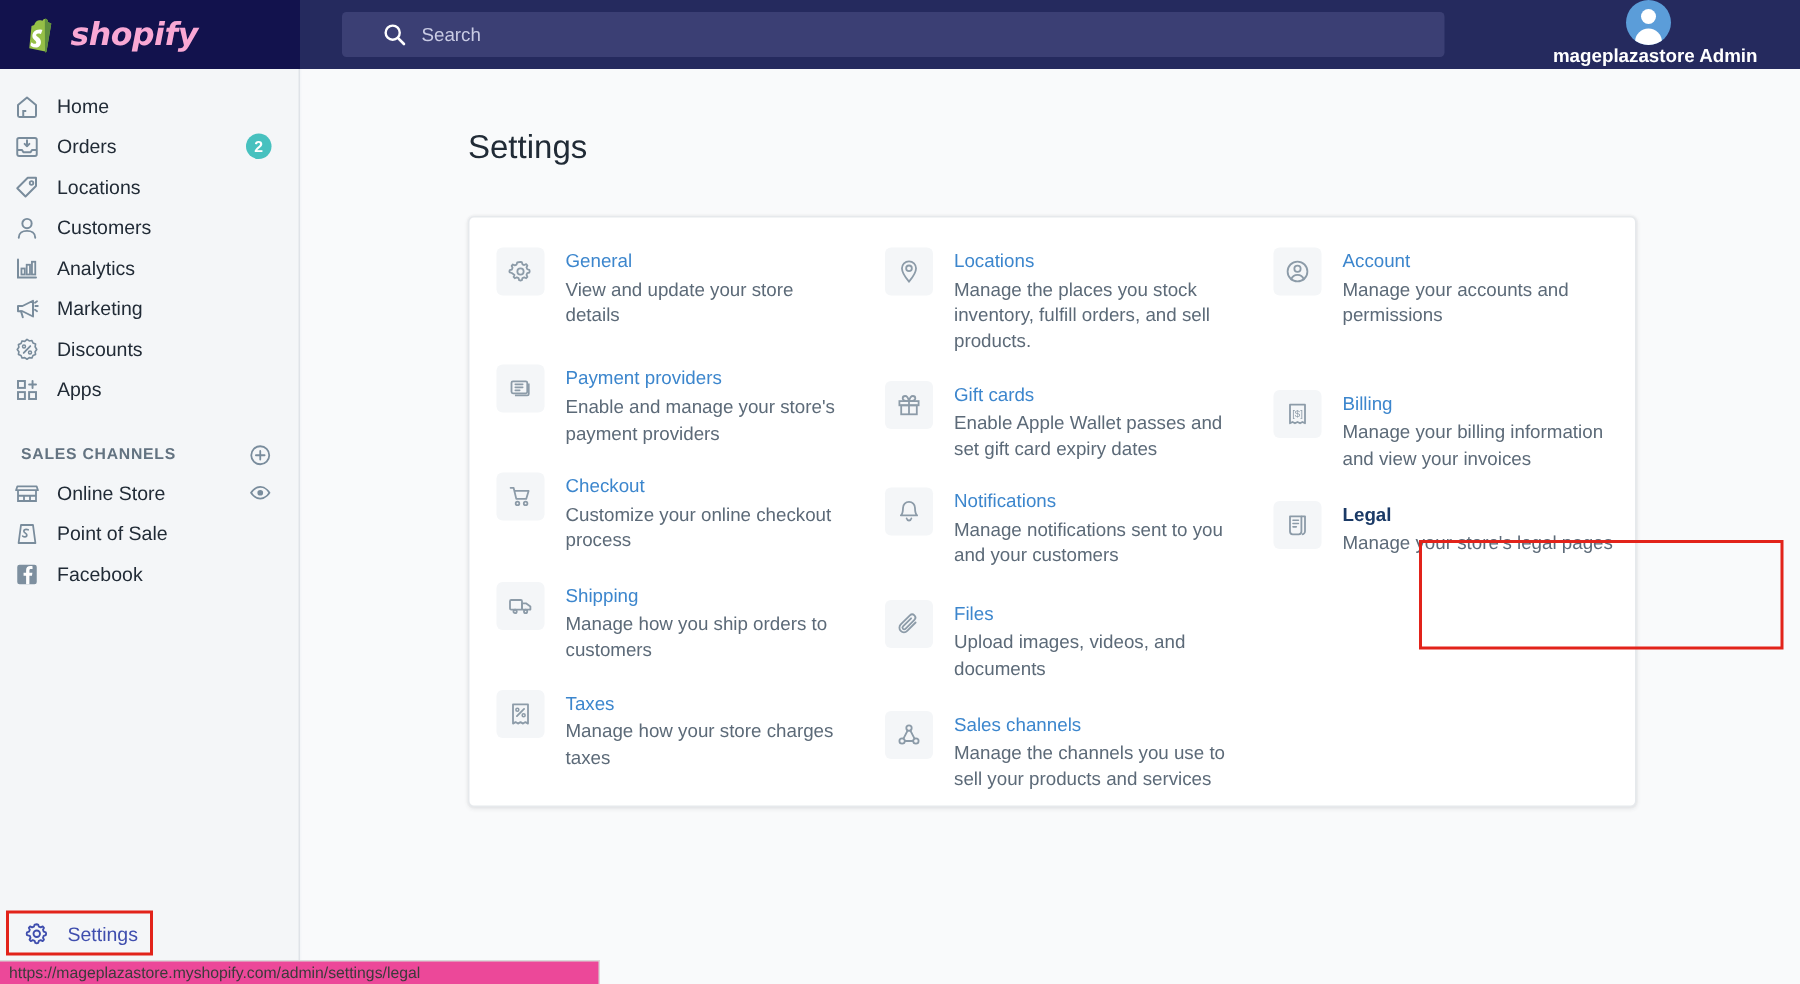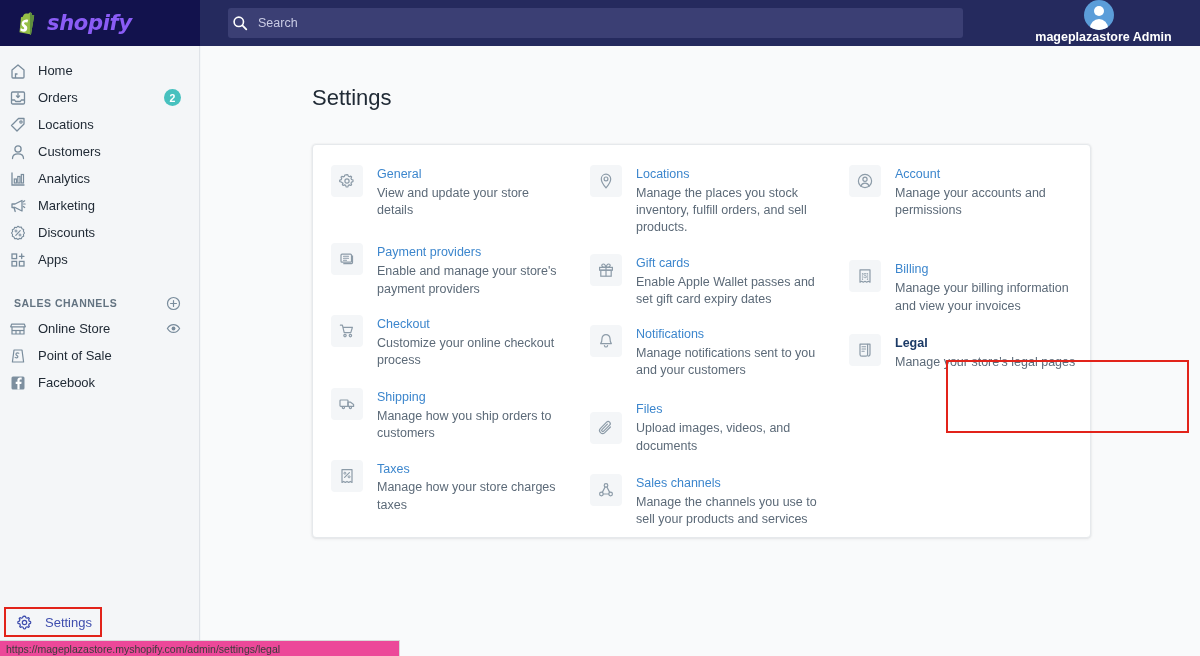--- a/index.html
+++ b/index.html
@@ -8,23 +8,23 @@
     font-family: "Liberation Sans", sans-serif;
     background: #f4f6f8;
     overflow: hidden;
   }
   body { position: relative; }
 
   
   .topbar { position: absolute; top: 0; left: 0; width: 1200px; height: 46px; background: #252a5e; display: flex; align-items: center; }
   .logo-zone { width: 200px; height: 46px; background: #12124d; display: flex; align-items: center; padding-left: 18px; flex-shrink: 0; }
   .logo-mark { width: 22px; height: 24px; position: relative; margin-right: 7px; }
-  .logo-text { color: #8b5cf6; font-size: 21px; font-style: italic; font-weight: bold; letter-spacing: -0.3px; font-family: "DejaVu Sans", sans-serif; }
-
-  .search-wrap { margin-left: 28px; width: 735px; height: 30px; background: #3b3f74; border-radius: 3px; display: flex; align-items: center; padding-left: 4px; }
+  .logo-text { color: #f9a8d4; font-size: 21px; font-style: italic; font-weight: bold; letter-spacing: -0.3px; font-family: "DejaVu Sans", sans-serif; }
+
+  .search-wrap { margin-left: 28px; width: 735px; height: 30px; background: #3b3f74; border-radius: 3px; display: flex; align-items: center; padding-left: 27px; }
   .search-icon-box { width: 16px; height: 16px; flex-shrink: 0; }
   .search-text { color: #c9cbe4; font-size: 12.5px; margin-left: 10px; }
 
   .user-zone { position: absolute; right: 0; top: 0; height: 46px; width: 215px; display: flex; align-items: center; padding-left: 12px; flex-direction: column; }
   .avatar { width: 30px; height: 30px; border-radius: 50%; background: #5b9dd9; position: relative; overflow: hidden; flex-shrink: 0; }
   .avatar::before { content: ""; position: absolute; width: 10px; height: 10px; border-radius: 50%; background: #fff; left: 10px; top: 6px; }
   .avatar::after { content: ""; position: absolute; width: 18px; height: 12px; border-radius: 9px 9px 0 0; background: #fff; left: 6px; top: 19px; }
   .user-names { margin-left: 10px; line-height: 1.25; }
   .user-name { color: #fff; font-size: 12.5px; font-weight: bold; }
   .user-sub { color: #a8abce; font-size: 11px; }
@@ -367,21 +367,21 @@
                 <path d="M9 2.6c-2.3 0-4 1.8-4 4 0 3.7-1.4 5-1.4 5h10.8s-1.4-1.3-1.4-5c0-2.2-1.7-4-4-4z" fill="none" stroke="#8c9ba8" stroke-width="1.2" stroke-linejoin="round"></path>
                 <path d="M7.4 13.6c.2.8.9 1.4 1.6 1.4s1.4-.6 1.6-1.4" fill="none" stroke="#8c9ba8" stroke-width="1.2" stroke-linecap="round"></path>
               </svg>
           </span>
           <div class="stext">
             <div class="stitle">Notifications</div>
             <div class="sdesc">Manage notifications sent to you and your customers</div>
           </div>
         </div>
 
-        <div class="srow" style="margin-top:21px;align-items:center;">
+        <div class="srow" style="margin-top:21px;">
           <span class="sicon">
             <svg width="18" height="18" viewBox="0 0 18 18">
                 <path d="M13.4 8L7.8 13.6a3 3 0 0 1-4.3-4.3l6.1-6.1a2.1 2.1 0 1 1 3 3l-6 6a1.1 1.1 0 0 1-1.6-1.6l5.4-5.4" fill="none" stroke="#8c9ba8" stroke-width="1.2" stroke-linecap="round" stroke-linejoin="round"></path>
               </svg>
           </span>
           <div class="stext">
             <div class="stitle">Files</div>
             <div class="sdesc">Upload images, videos, and documents</div>
           </div>
         </div>

